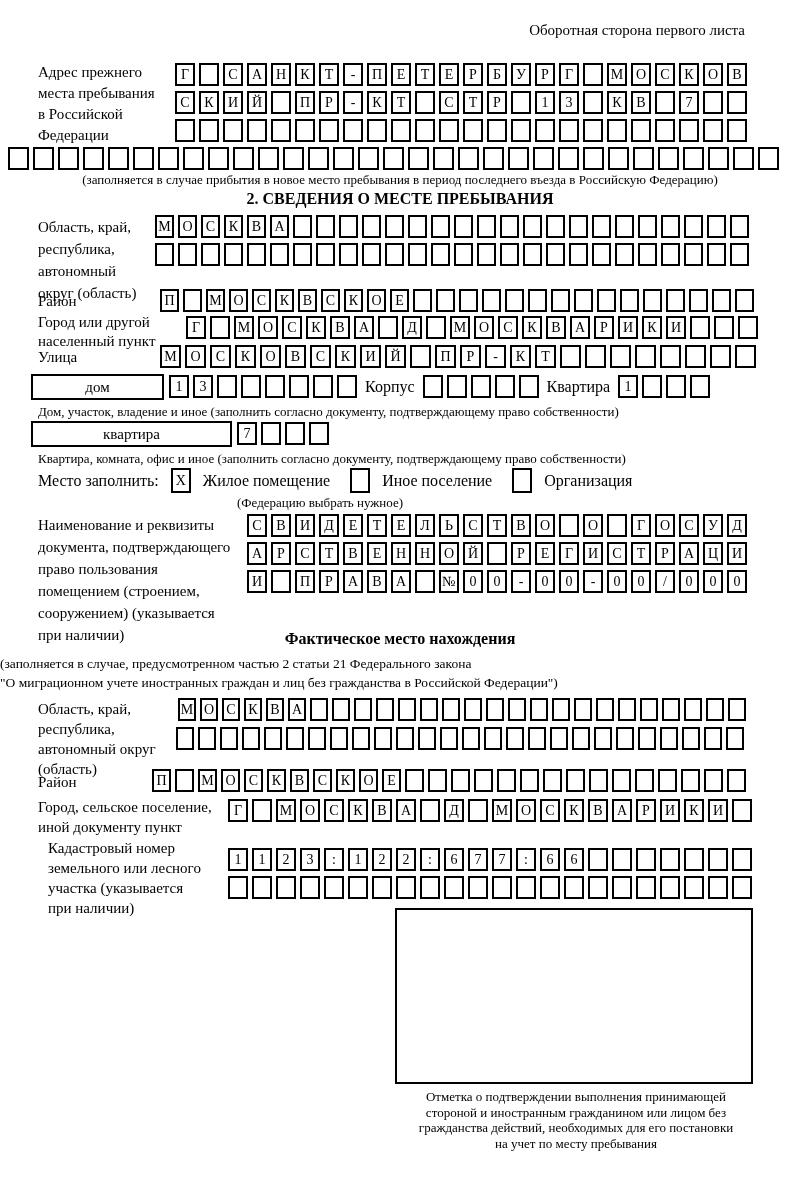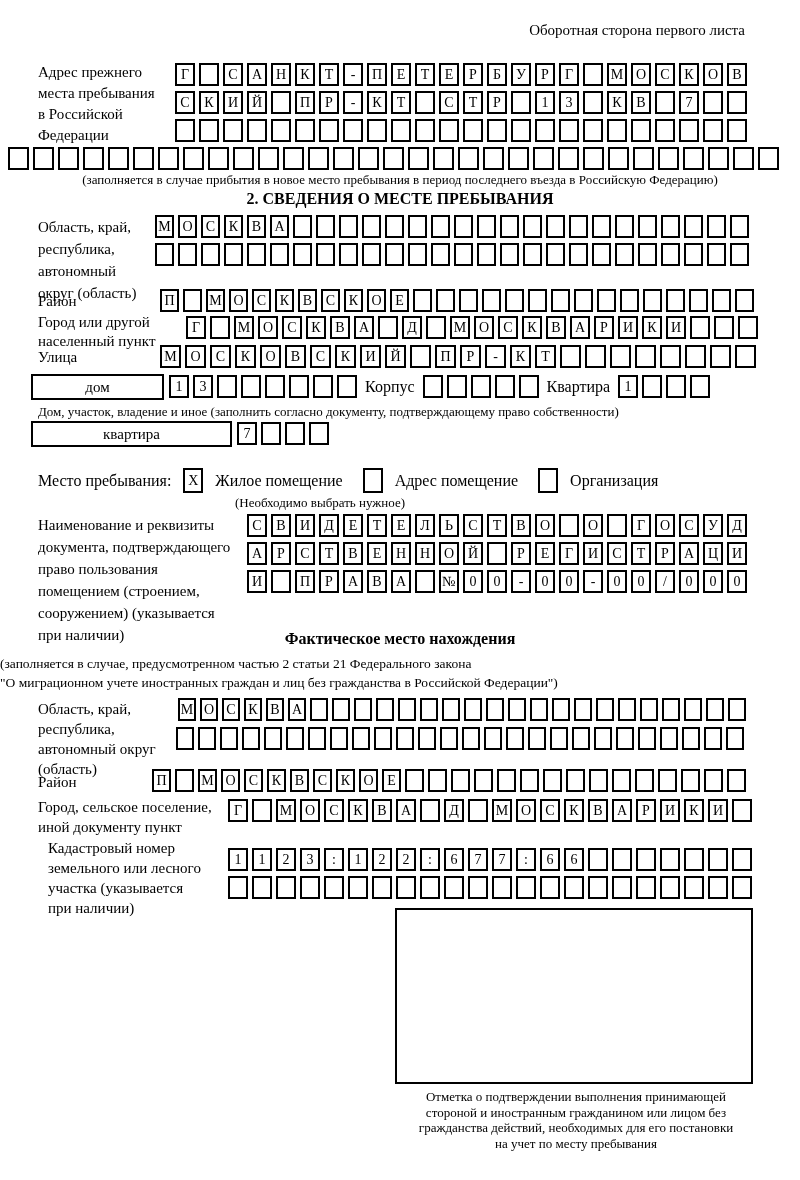--- a/index.html
+++ b/index.html
@@ -380,37 +380,38 @@
 
   <div class="inlinerow" id="kvrow">
     <div class="bigbox" id="kvartira-box">квартира</div>
     <div class="boxrow">
         <span class="cell">7</span>
         <span class="cell"></span>
         <span class="cell"></span>
         <span class="cell"></span>
       </div>
   </div>
+  <div class="cap" id="kvcap">Квартира, комната, офис и иное (заполнить согласно документу, подтверждающему право собственности)</div>
 
   <div class="inlinerow" id="mestorow">
-    <span class="txt">Место пребывания:</span>
+    <span class="txt">Место заполнить:</span>
     <div class="boxrow tall">
         <span class="cell">X</span>
       </div>
     <span class="txt opt-gap">Жилое помещение</span>
     <div class="boxrow tall">
         <span class="cell"></span>
       </div>
-    <span class="txt opt-gap">Адрес помещение</span>
+    <span class="txt opt-gap">Иное поселение</span>
     <div class="boxrow tall">
         <span class="cell"></span>
       </div>
     <span class="txt">Организация</span>
   </div>
-  <div class="cap" id="mesto-note">(Необходимо выбрать нужное)</div>
+  <div class="cap" id="mesto-note">(Федерацию выбрать нужное)</div>
 
   <div class="lbl" id="doc-label">Наименование и реквизиты
 документа, подтверждающего
 право пользования
 помещением (строением,
 сооружением) (указывается
 при наличии)</div>
   <div class="boxrow" id="docr1">
       <span class="cell">С</span>
       <span class="cell">В</span>

